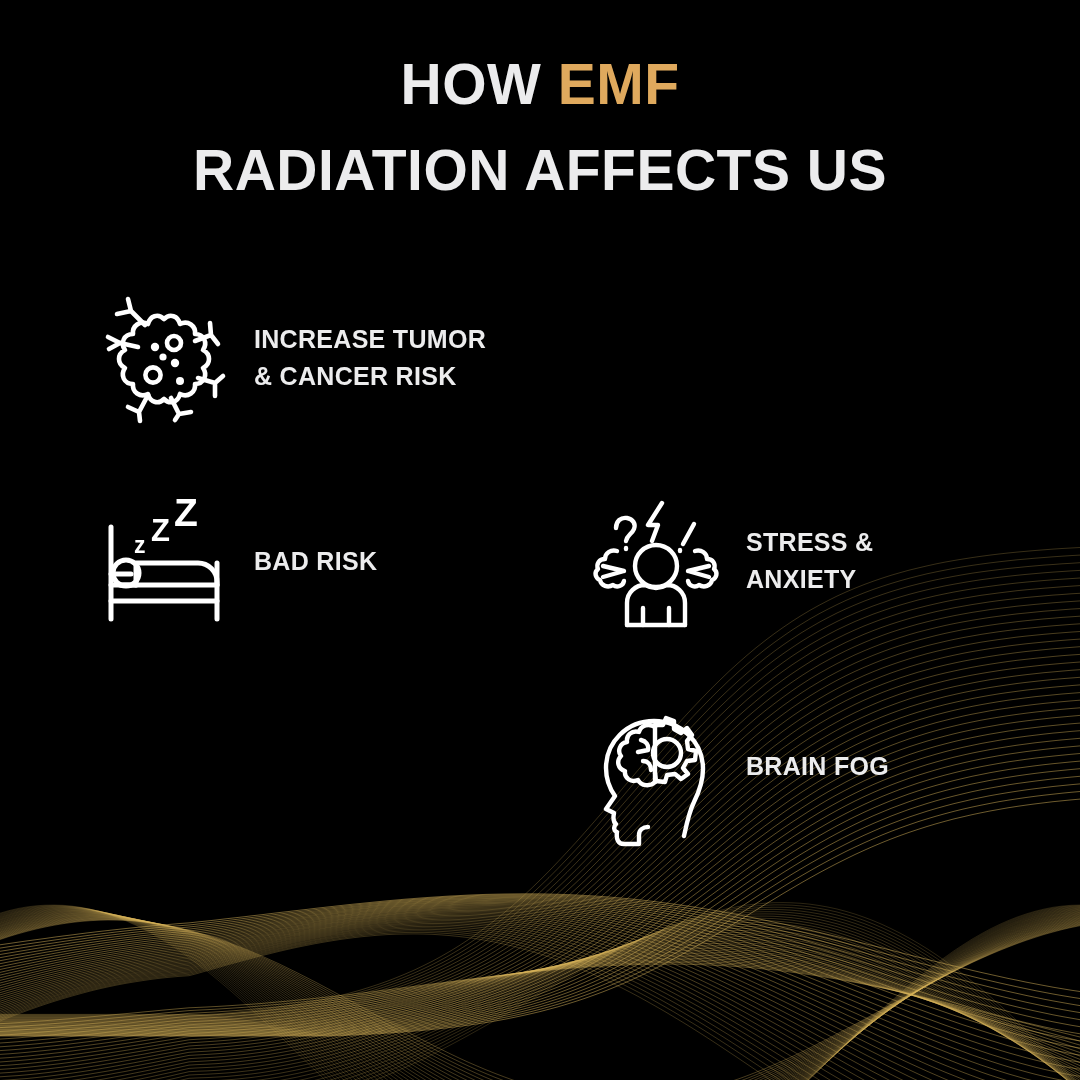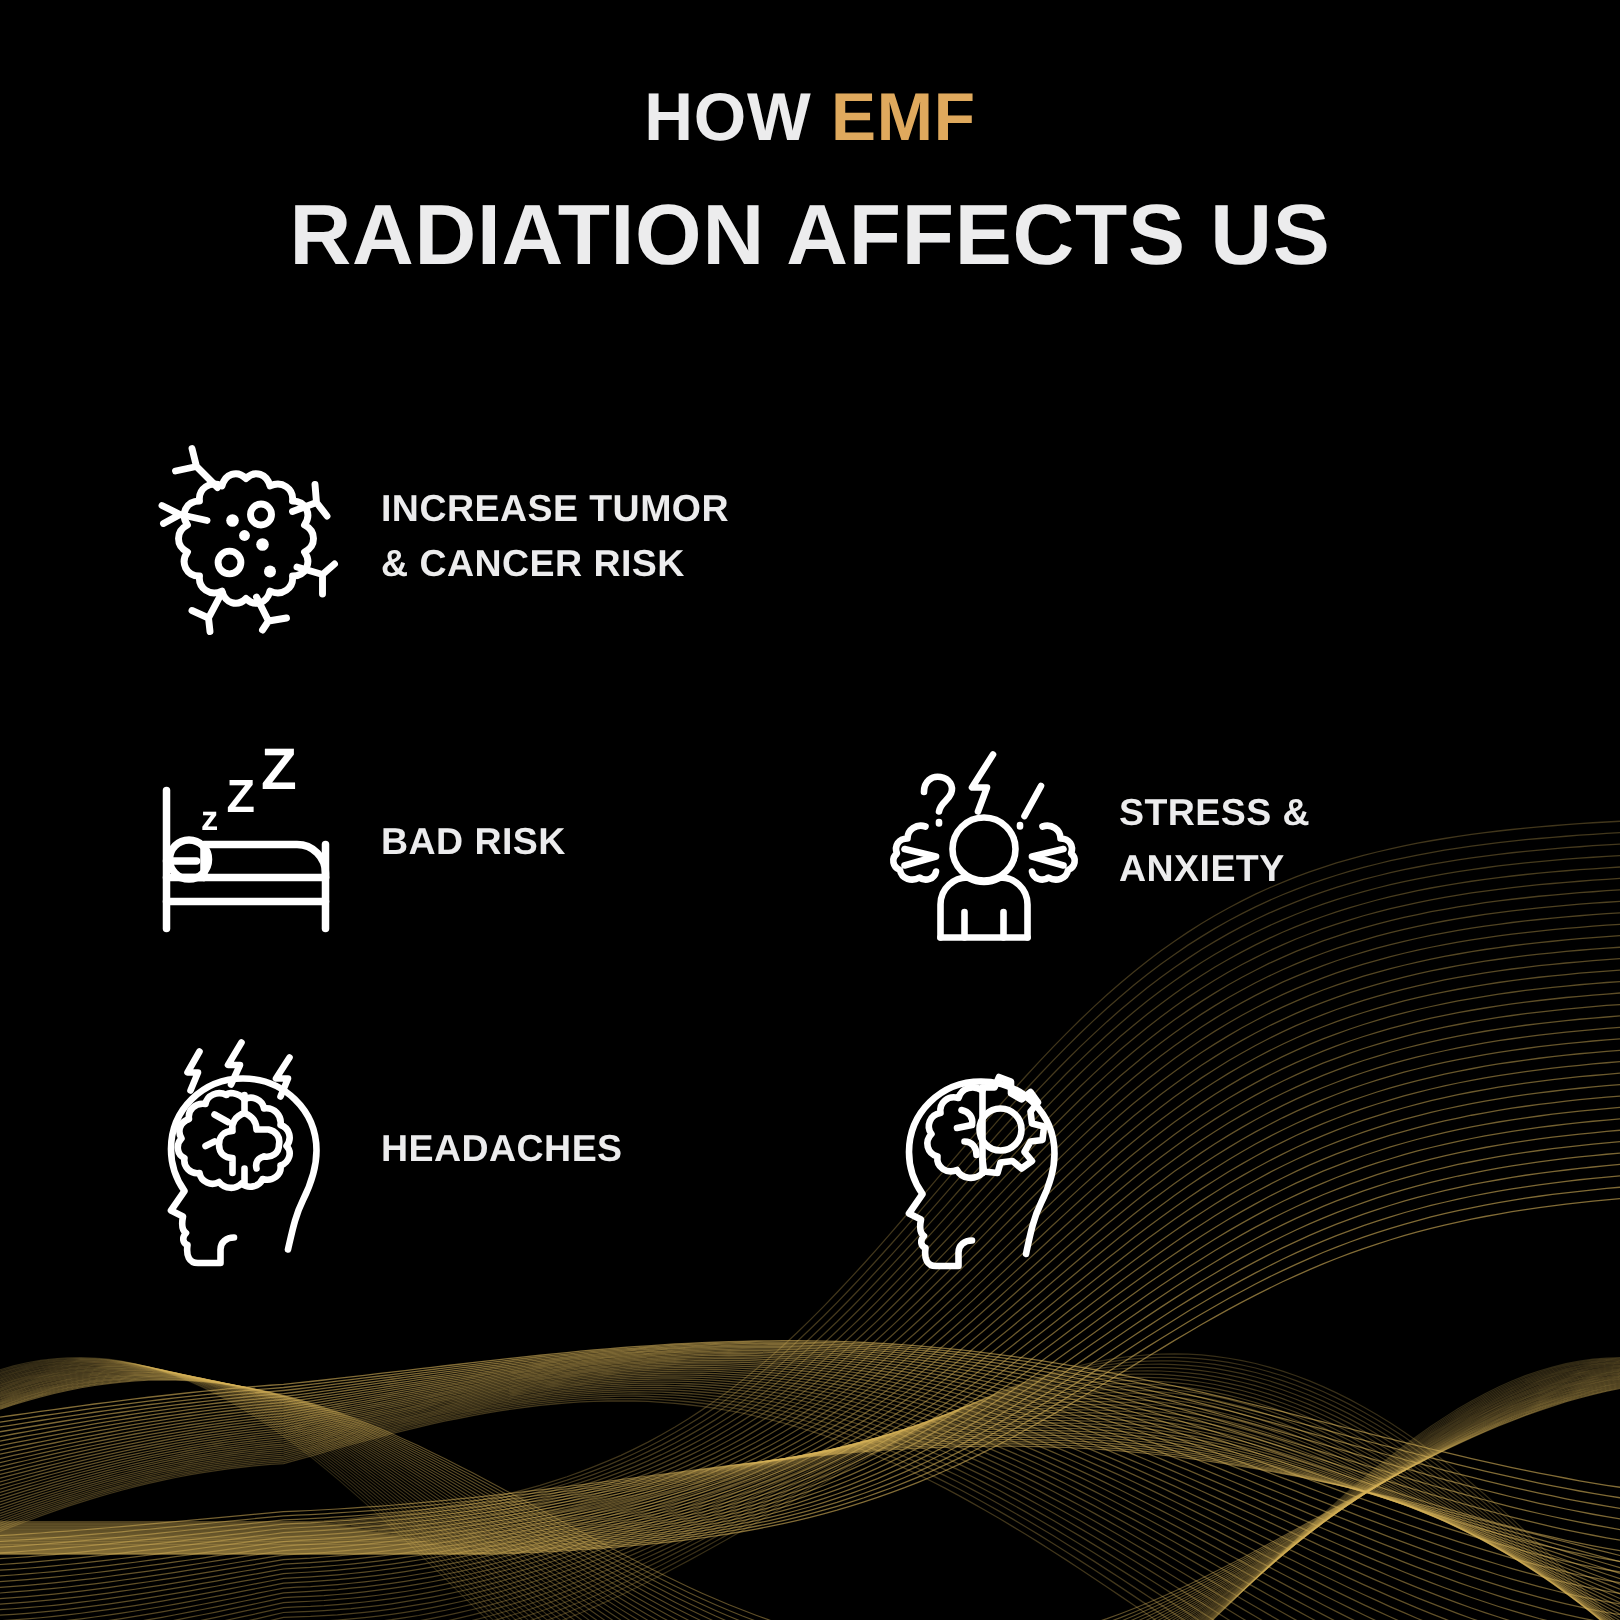--- a/index.html
+++ b/index.html
@@ -28,21 +28,21 @@
 
   
   .heading-block {
     position: absolute;
     left: 0;
     top: 54px;
     width: 1080px;
     text-align: center;
   }
   .title-line1 {
-    font-size: 45px;
+    font-size: 57px;
     font-weight: bold;
     letter-spacing: 0.5px;
     color: #ececed;
     line-height: 1.08;
     white-space: nowrap;
   }
   .title-line1 .accent {
     color: #dfa95d;
   }
   .title-line2 {
@@ -345,50 +345,20 @@
 
             <path d="M108 33 L97 53"></path>
             <path d="M94 59 l0 1"></path>
           </g>
         </svg>
       </span>
       <span class="label">STRESS &amp;
 ANXIETY</span>
     </div>
 
-    <div class="item col-left row-3">
-      <span class="icon-wrap">
-        <svg width="130" height="150" viewBox="0 0 130 150">
-          <g class="icon-stroke" stroke-width="4.4">
-
-            <path d="M93 142 c3 -13 5 -23 10 -33 c6 -12 9 -22 9 -33
-                     c0 -27 -22 -48 -49 -48 c-27 0 -48 21 -48 47
-                     c0 12 4 21 9 28 l-9 13 l8 4 c-1 5 -1 9 2 11
-                     c-3 3 -2 7 1 8 c-1 7 1 12 7 12 l15 0 l0 -9
-                     c0 -5 4 -8 9 -8"></path>
-
-            <path d="M52 39 c-6 -3 -13 0 -14 6 c-7 -1 -12 4 -11 10
-                     c-6 2 -8 8 -5 13 c-4 4 -3 11 2 13 c-1 6 4 11 10 10
-                     c1 6 8 9 13 6 c4 5 11 5 15 1 c5 4 12 2 14 -3
-                     c7 2 13 -3 12 -9 c6 -2 8 -9 4 -13 c4 -5 2 -12 -4 -14
-                     c1 -6 -4 -12 -11 -11 c-1 -6 -8 -9 -13 -6 c-4 -5 -12 -5 -12 -3 Z"></path>
-            <path d="M64 39 l0 12 M64 51 c-6 2 -9 7 -8 12 M56 63 c-6 0 -9 4 -9 9
-                     M47 72 c0 6 4 9 9 9 M56 81 l0 10"></path>
-            <path d="M64 51 c5 2 8 6 8 11 M72 62 l8 0 M80 62 c5 1 8 5 7 10
-                     M87 72 c0 6 -5 9 -10 8"></path>
-            <path d="M44 52 l9 5 M44 70 l-6 3 M77 80 c-4 1 -6 4 -5 8 M64 88 l0 10"></path>
-
-            <path d="M34 10 L26 24 L33 24 L28 36"></path>
-            <path d="M62 4 L53 19 L61 19 L55 32"></path>
-            <path d="M94 14 L85 28 L93 28 L88 40"></path>
-          </g>
-        </svg>
-      </span>
-      <span class="label">HEADACHES</span>
-    </div>
 
     <div class="item col-right row-3">
       <span class="icon-wrap">
         <svg width="130" height="150" viewBox="0 0 130 150">
           <g class="icon-stroke" stroke-width="4.4">
 
             <path d="M93 145 c3 -14 5 -24 10 -34 c6 -12 9 -22 9 -33
                      c0 -27 -22 -48 -49 -48 c-27 0 -48 21 -48 47
                      c0 12 4 21 9 28 l-9 13 l8 4 c-1 5 -1 9 2 11
                      c-3 3 -2 7 1 8 c-1 7 1 12 7 12 l15 0 l0 -9
@@ -401,16 +371,17 @@
 
             <path d="M64 34 L64 91"></path>
 
             <path d="M64 34 l8 0 l3 -7 l8 3 l0 8 l7 4 l6 -5 l5 7 l-5 6
                      l1 8 l8 2 l-1 9 l-8 1 l-4 7 l5 6 l-7 5 l-6 -5 l-8 1
                      l-2 7 l-9 -1 l-1 -8"></path>
             <circle cx="76" cy="62" r="14"></circle>
           </g>
         </svg>
       </span>
+      <span class="label">BRAIN FOG</span>
     </div>
 
   </div>
 </div>
 
 </body></html>

